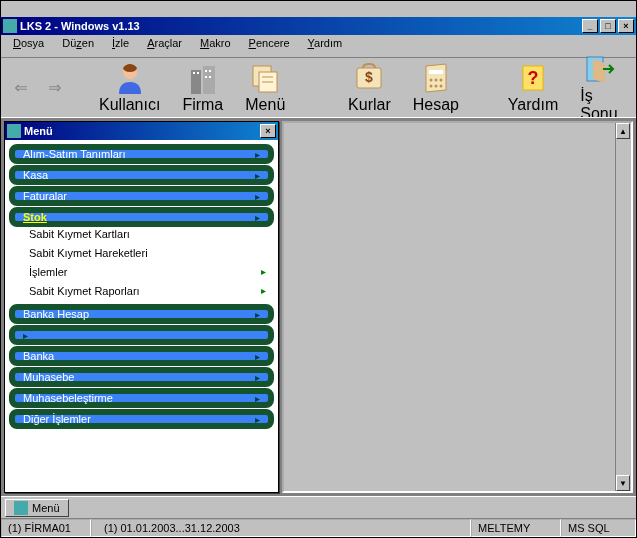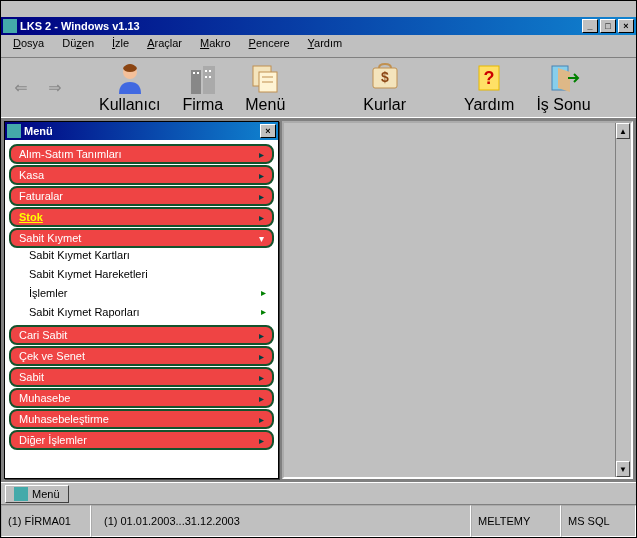--- a/index.html
+++ b/index.html
@@ -28,41 +28,41 @@
   .workspace { flex: 1; display: flex; background: #808080; padding: 3px; gap: 3px; overflow: hidden; border-top: 1px solid #fff;}
   
   .inner-window { width: 275px; background: #fff; border: 1px solid #000; display: flex; flex-direction: column; box-shadow: 1px 1px 0 #404040;}
   .inner-titlebar { height: 18px; background: linear-gradient(to right, #000080, #1084d0); color: #fff; display: flex; align-items: center; padding: 0 2px; font-weight: bold;}
   .inner-titlebar-icon { width: 14px; height: 14px; background: #4aa; margin-right: 3px;}
   .inner-titlebar-text { flex: 1; font-size:11px;}
   .inner-close { width: 16px; height: 14px; background: #c0c0c0; border:1px solid; border-color:#fff #000 #000 #fff; display:flex;align-items:center;justify-content:center;font-size:9px;font-weight:bold;color:#000;cursor:pointer;}
   
   .menu-body { flex: 1; background: #fff; padding: 4px; overflow: hidden; }
   .menu-list { display: flex; flex-direction: column; gap: 1px; }
-  .menu-row { height: 20px; background: #ef4444; color: #fff; display: flex; align-items: center; padding: 0 8px; border-radius: 8px; cursor: pointer; border:2px solid #14532d;}
+  .menu-row { height: 20px; background: #3b82f6; color: #fff; display: flex; align-items: center; padding: 0 8px; border-radius: 8px; cursor: pointer; border:6px solid #14532d;}
   .menu-row-label { flex: 1; font-size: 11px; }
   .menu-row-arrow { font-size: 10px; color: #004040; }
   .menu-row.active .menu-row-label { color: #ffff00; text-decoration: underline; font-weight: bold; }
   .menu-row.expanded .menu-row-arrow { color: #fff; }
   
   .sub-row { height: 18px; background: #fff; color: #000; display: flex; padding: 0 8px 0 20px; cursor: pointer; font-size:11px;}
   .sub-row-label { flex:1; }
   .sub-arrow { color: #008000; font-size: 10px;}
   
   .content-area { flex: 1; background: #c0c0c0; border: 2px inset #fff; position:relative;}
   .vscroll { position:absolute; right:0; top:0; bottom:0; width:16px; background:#c0c0c0; border-left:1px solid #808080;}
   .scroll-btn { width:14px; height:16px; background:#c0c0c0; border:1px solid; border-color:#fff #404040 #404040 #fff; display:flex;align-items:center;justify-content:center;font-size:8px;cursor:pointer;margin:0 auto;}
   .scroll-btn.top{position:absolute;top:0;}
   .scroll-btn.bot{position:absolute;bottom:0;}
   
   .taskbar { height: 22px; background: #c0c0c0; display: flex; align-items: center; padding: 2px 4px; border-top: 1px solid #fff; }
   .task-btn { height:18px; background:#c0c0c0; border:1px solid; border-color:#fff #404040 #404040 #fff; padding:0 8px; display:flex;align-items:center;gap:4px;cursor:pointer;font-size:11px;}
   .task-icon-box{width:14px;height:14px;background:#4aa;}
   
-  .statusbar { height: 33px; background: #c0c0c0; display: flex; border-top: 1px solid #808080; }
+  .statusbar { height: 19px; background: #c0c0c0; display: flex; border-top: 1px solid #808080; }
   .status-cell { border: 1px inset #fff; padding: 2px 6px; font-size: 11px; display:flex;align-items:center;}
   .status-cell.c1{width:90px;}
   .status-cell.c2{width:380px;padding-left:12px;}
   .status-cell.c3{width:90px;}
   .status-cell.c4{flex:1;}
 </style>
 </head>
 <body>
 
 <div class="window">
@@ -123,20 +123,33 @@
       <div class="tool-label">Menü</div>
     </div>
     <div class="tool-spacer"></div>
     <div class="tool-btn">
       <svg class="tool-icon" viewBox="0 0 32 32">
           <rect x="4" y="6" width="24" height="20" rx="2" fill="#f4e4bc" stroke="#c09050" stroke-width="1"></rect>
           <path d="M10 6 Q10 2 16 2 Q22 2 22 6" stroke="#c09050" fill="none" stroke-width="2"></path>
           <text x="16" y="20" font-size="14" text-anchor="middle" fill="#8b4513" font-weight="bold">$</text>
         </svg>
       <div class="tool-label">Kurlar</div>
+    </div>
+    <div class="tool-btn">
+      <svg class="tool-icon" viewBox="0 0 32 32">
+          <path d="M6 4 L26 2 L26 28 L6 30 Z" fill="#f4e4bc" stroke="#c09050"></path>
+          <rect x="9" y="8" width="14" height="4" fill="#fff"></rect>
+          <circle cx="11" cy="18" r="1.5" fill="#c09050"></circle>
+          <circle cx="16" cy="18" r="1.5" fill="#c09050"></circle>
+          <circle cx="21" cy="18" r="1.5" fill="#c09050"></circle>
+          <circle cx="11" cy="24" r="1.5" fill="#c09050"></circle>
+          <circle cx="16" cy="24" r="1.5" fill="#c09050"></circle>
+          <circle cx="21" cy="24" r="1.5" fill="#c09050"></circle>
+        </svg>
+      <div class="tool-label">Hesap</div>
     </div>
     <div class="tool-spacer2"></div>
     <div class="tool-btn">
       <svg class="tool-icon" viewBox="0 0 32 32">
           <rect x="6" y="4" width="20" height="24" fill="#ffe066" stroke="#e6b800"></rect>
           <text x="16" y="22" font-size="18" text-anchor="middle" fill="#cc0000" font-weight="bold">?</text>
         </svg>
       <div class="tool-label">Yardım</div>
     </div>
     <div class="tool-btn">
@@ -167,50 +180,45 @@
               <span class="menu-row-arrow">▸</span>
             </div>
           <div class="menu-row">
               <span class="menu-row-label">Faturalar</span>
               <span class="menu-row-arrow">▸</span>
             </div>
           <div class="menu-row active">
               <span class="menu-row-label">Stok</span>
               <span class="menu-row-arrow">▸</span>
             </div>
-          <div class="menu-row expanded">
-              <span class="menu-row-label">Sabit Kıymet</span>
-              <span class="menu-row-arrow">▾</span>
-            </div>
 
           <div class="sub-row">
               <span class="sub-row-label">Sabit Kıymet Kartları</span>
             </div>
           <div class="sub-row">
               <span class="sub-row-label">Sabit Kıymet Hareketleri</span>
             </div>
           <div class="sub-row">
               <span class="sub-row-label">İşlemler</span>
               <span class="sub-arrow">▸</span>
             </div>
           <div class="sub-row">
               <span class="sub-row-label">Sabit Kıymet Raporları</span>
               <span class="sub-arrow">▸</span>
             </div>
 
           <div class="menu-row">
-              <span class="menu-row-label">Cari Sabit</span>
-              <span class="menu-row-arrow">▸</span>
-            </div>
-          <div class="menu-row">
-              <span class="menu-row-label">Çek ve Senet</span>
-              <span class="menu-row-arrow">▸</span>
-            </div>
-          <div class="menu-row">
-              <span class="menu-row-label">Sabit</span>
+              <span class="menu-row-label">Banka Hesap</span>
+              <span class="menu-row-arrow">▸</span>
+            </div>
+          <div class="menu-row">
+              <span class="menu-row-arrow">▸</span>
+            </div>
+          <div class="menu-row">
+              <span class="menu-row-label">Banka</span>
               <span class="menu-row-arrow">▸</span>
             </div>
           <div class="menu-row">
               <span class="menu-row-label">Muhasebe</span>
               <span class="menu-row-arrow">▸</span>
             </div>
           <div class="menu-row">
               <span class="menu-row-label">Muhasebeleştirme</span>
               <span class="menu-row-arrow">▸</span>
             </div>

